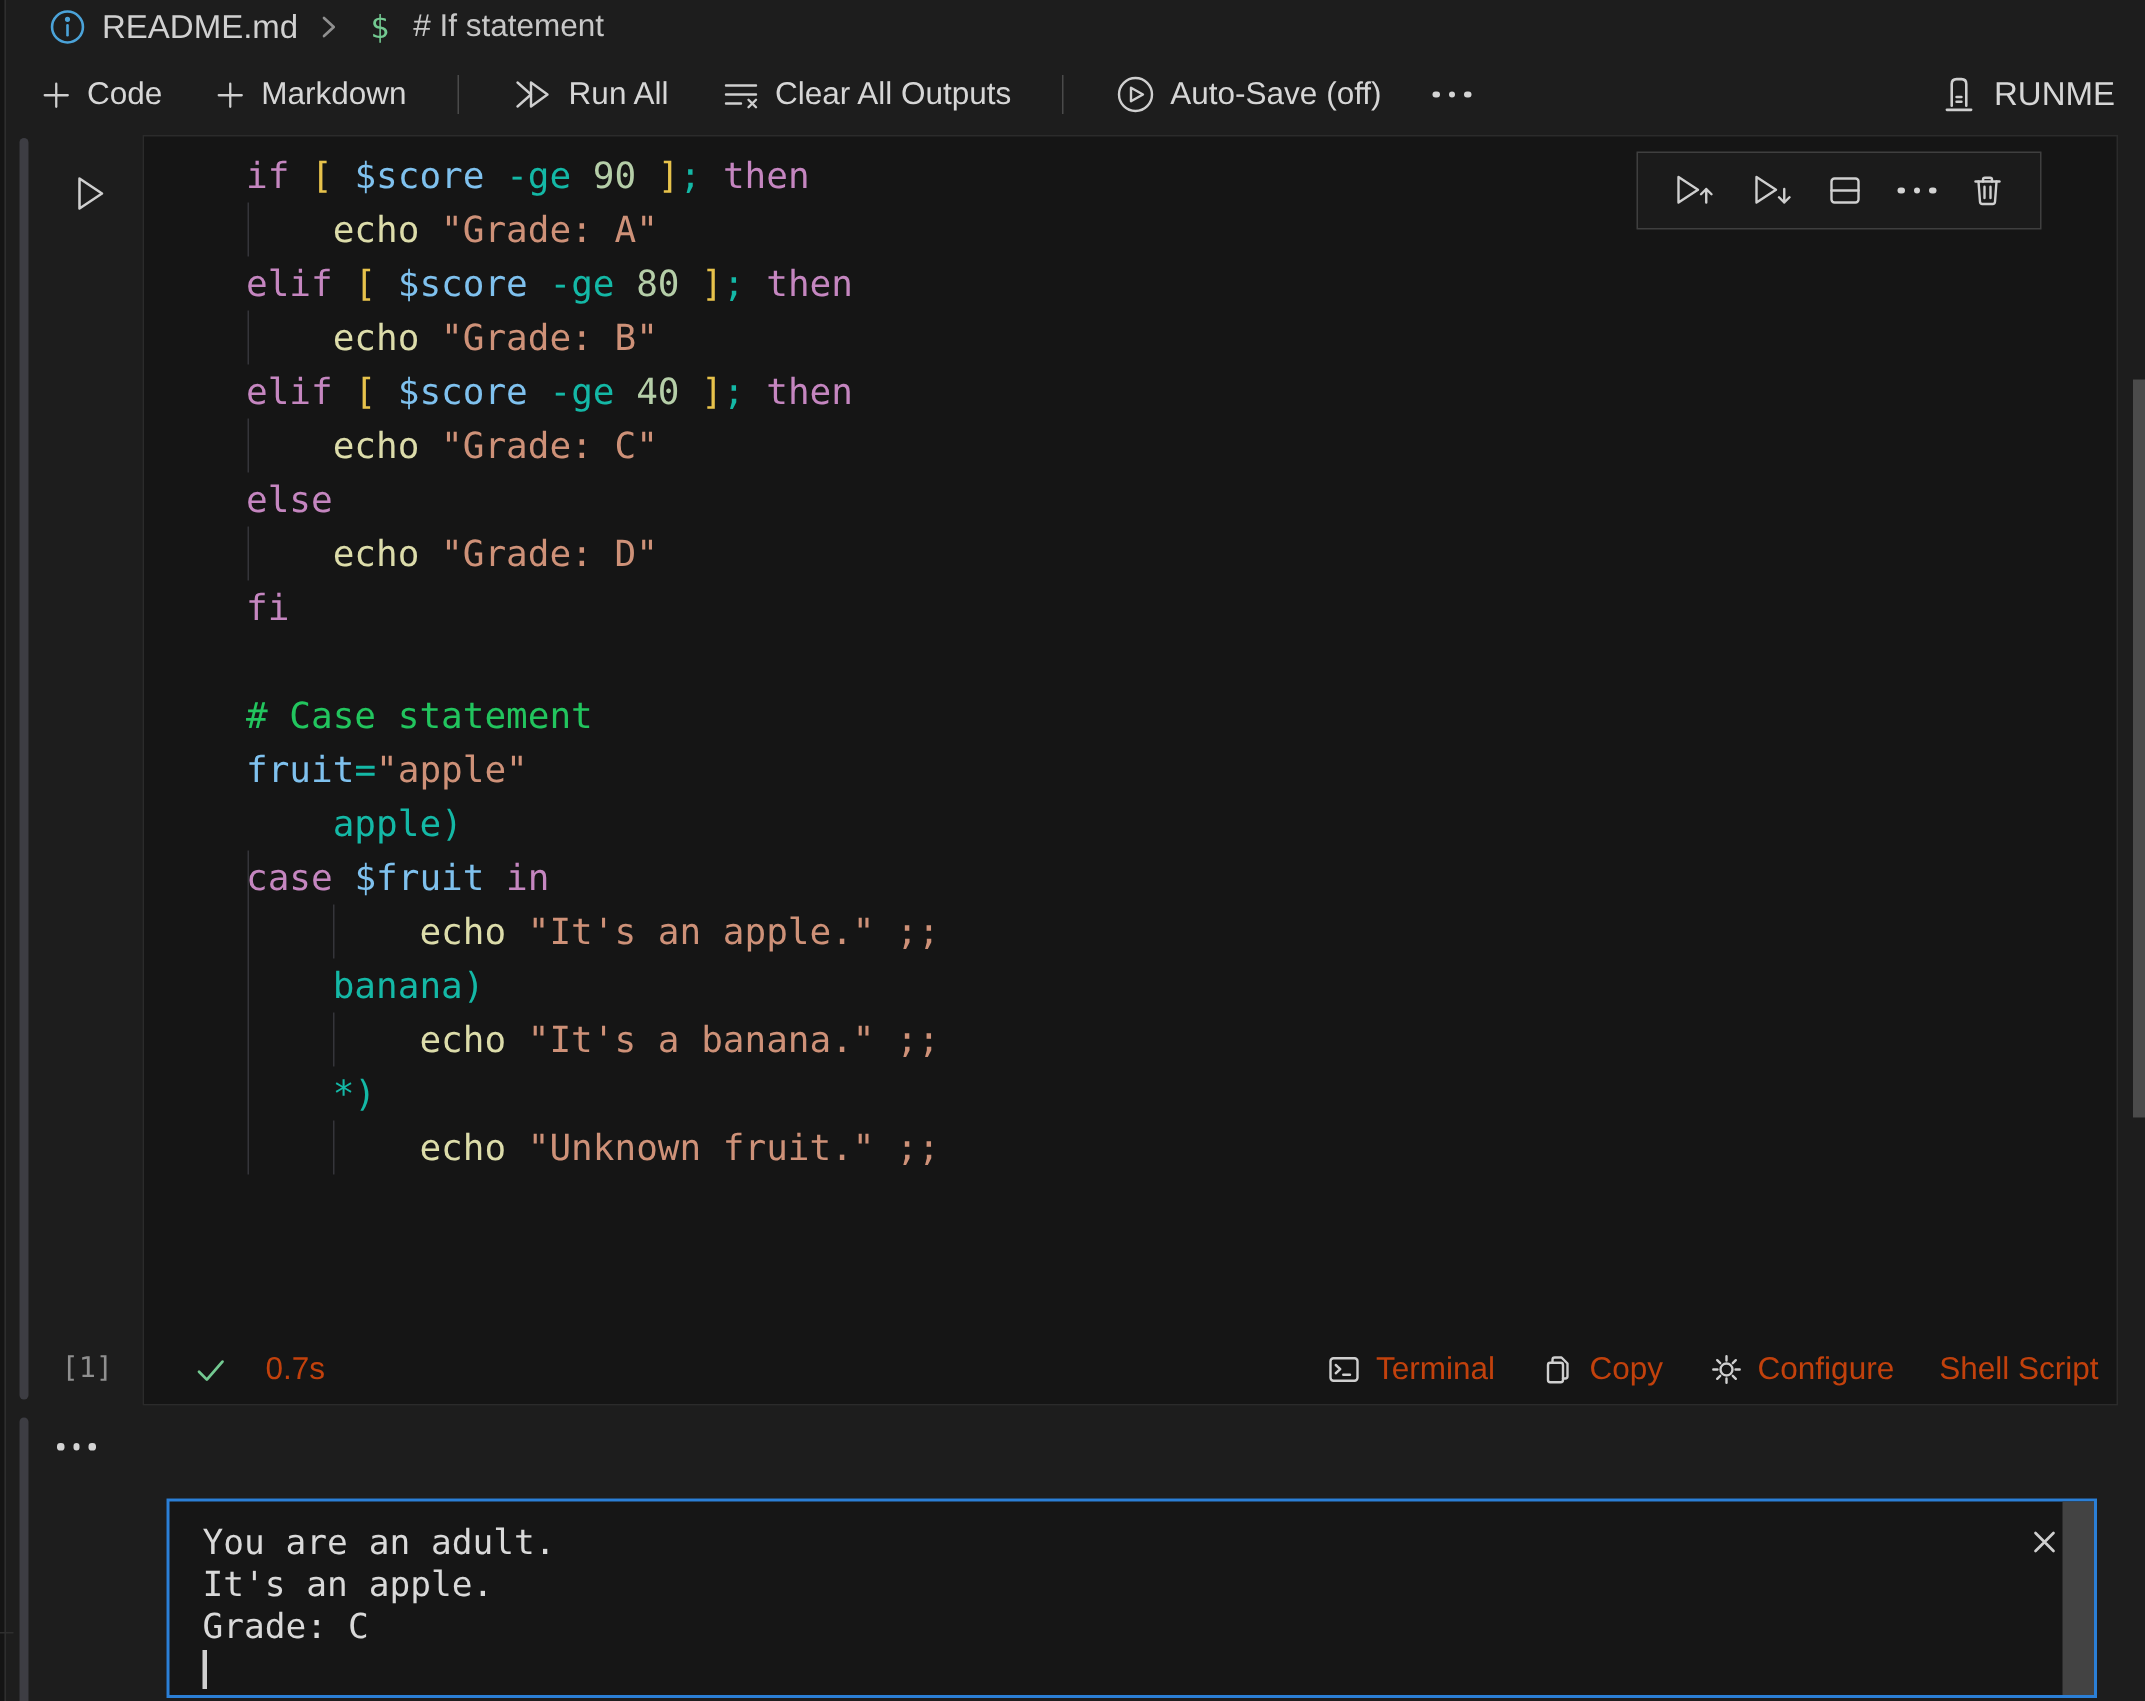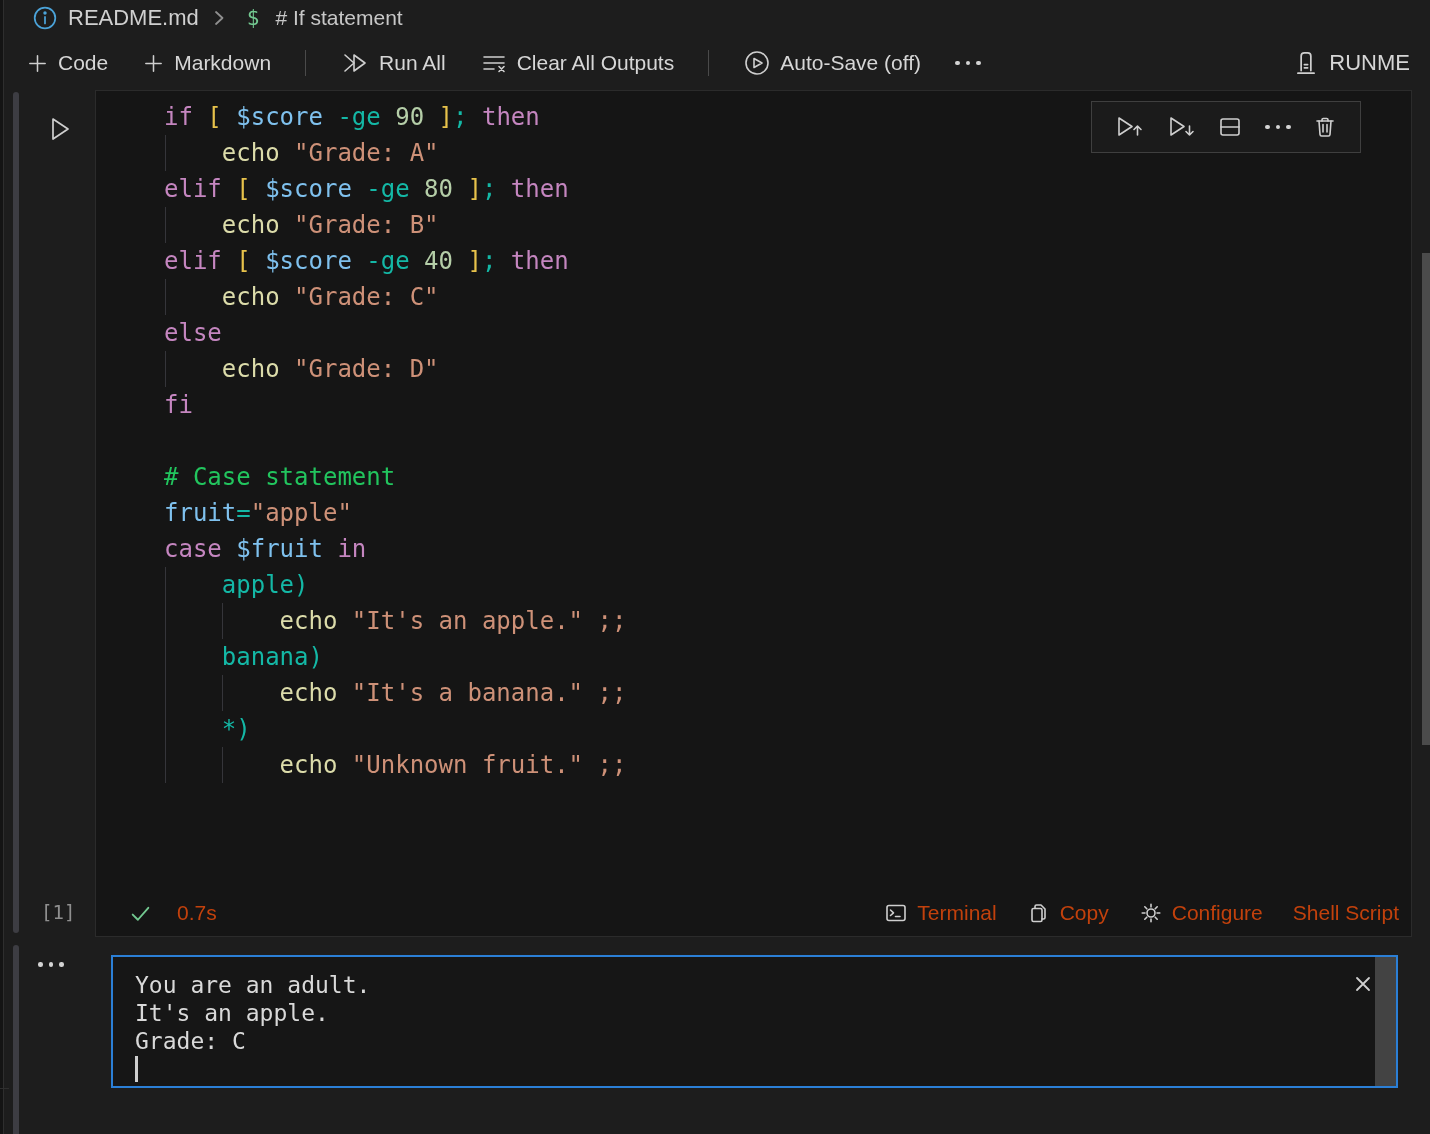--- a/index.html
+++ b/index.html
@@ -41,21 +41,21 @@
   .cell-toolbar{left:995px;top:10px;width:270px;height:52px;background:#1b1b1b;border:1px solid #3f3f3f;
                 box-sizing:border-box;display:flex;align-items:center;justify-content:space-evenly;}
 
   .status-row{left:0;right:0;bottom:0;height:46px;display:flex;align-items:center;font-size:21px;color:#c2410c;}
   .status-left{display:flex;align-items:center;gap:24px;margin-left:32px;}
   .status-right{display:flex;align-items:center;gap:30px;margin-left:auto;margin-right:12px;}
   .status-item{display:flex;align-items:center;gap:9px;}
   .exec-count{left:41px;top:901px;font-family:"DejaVu Sans Mono",monospace;font-size:19px;color:#8f8f8f;}
 
   
-  .terminal{left:111px;top:955px;width:1287px;height:133px;background:#161616;
+  .terminal{left:111px;top:999px;width:1287px;height:133px;background:#161616;
             border:2px solid #2b7fd6;box-sizing:border-box;}
   .term-lines{left:22px;top:14px;font-family:"DejaVu Sans Mono",monospace;font-size:23px;line-height:28px;color:#d9d9d9;white-space:pre;}
   .term-cursor{left:22px;top:99px;width:3px;height:26px;background:#cfcfcf;}
   .term-scrollbar{right:0;top:0;width:21px;height:100%;background:#434343;}
   .term-close{right:22px;top:16px;}
   .more-dots{left:38px;top:962px;}
   .page-scrollbar{left:1422px;top:253px;width:8px;height:492px;background:#4b4b4b;}
 </style>
 </head>
 <body>
@@ -172,22 +172,22 @@
       <div class="cl"><span class="tk-k">elif</span><span class="tk-p"> </span><span class="tk-b">[</span><span class="tk-p"> </span><span class="tk-v">$score</span><span class="tk-p"> -ge </span><span class="tk-n">80</span><span class="tk-p"> </span><span class="tk-b">]</span><span class="tk-p">; </span><span class="tk-k">then</span></div>
       <div class="cl"><span class="tk-p">    </span><span class="tk-f">echo</span><span class="tk-p"> </span><span class="tk-s">"Grade: B"</span></div>
       <div class="cl"><span class="tk-k">elif</span><span class="tk-p"> </span><span class="tk-b">[</span><span class="tk-p"> </span><span class="tk-v">$score</span><span class="tk-p"> -ge </span><span class="tk-n">40</span><span class="tk-p"> </span><span class="tk-b">]</span><span class="tk-p">; </span><span class="tk-k">then</span></div>
       <div class="cl"><span class="tk-p">    </span><span class="tk-f">echo</span><span class="tk-p"> </span><span class="tk-s">"Grade: C"</span></div>
       <div class="cl"><span class="tk-k">else</span></div>
       <div class="cl"><span class="tk-p">    </span><span class="tk-f">echo</span><span class="tk-p"> </span><span class="tk-s">"Grade: D"</span></div>
       <div class="cl"><span class="tk-k">fi</span></div>
       <div class="cl"></div>
       <div class="cl"><span class="tk-c"># Case statement</span></div>
       <div class="cl"><span class="tk-v">fruit</span><span class="tk-p">=</span><span class="tk-s">"apple"</span></div>
+      <div class="cl"><span class="tk-p">    apple)</span></div>
       <div class="cl"><span class="tk-k">case</span><span class="tk-p"> </span><span class="tk-v">$fruit</span><span class="tk-p"> </span><span class="tk-k">in</span></div>
-      <div class="cl"><span class="tk-p">    apple)</span></div>
       <div class="cl"><span class="tk-p">        </span><span class="tk-f">echo</span><span class="tk-p"> </span><span class="tk-s">"It's an apple."</span><span class="tk-p"> </span><span class="tk-s">;;</span></div>
       <div class="cl"><span class="tk-p">    banana)</span></div>
       <div class="cl"><span class="tk-p">        </span><span class="tk-f">echo</span><span class="tk-p"> </span><span class="tk-s">"It's a banana."</span><span class="tk-p"> </span><span class="tk-s">;;</span></div>
       <div class="cl"><span class="tk-p">    *)</span></div>
       <div class="cl"><span class="tk-p">        </span><span class="tk-f">echo</span><span class="tk-p"> </span><span class="tk-s">"Unknown fruit."</span><span class="tk-p"> </span><span class="tk-s">;;</span></div>
     </div>
 
   <div class="abs cell-toolbar">
     <span>
       <svg width="30" height="26" viewBox="0 0 30 26" class="icon">

